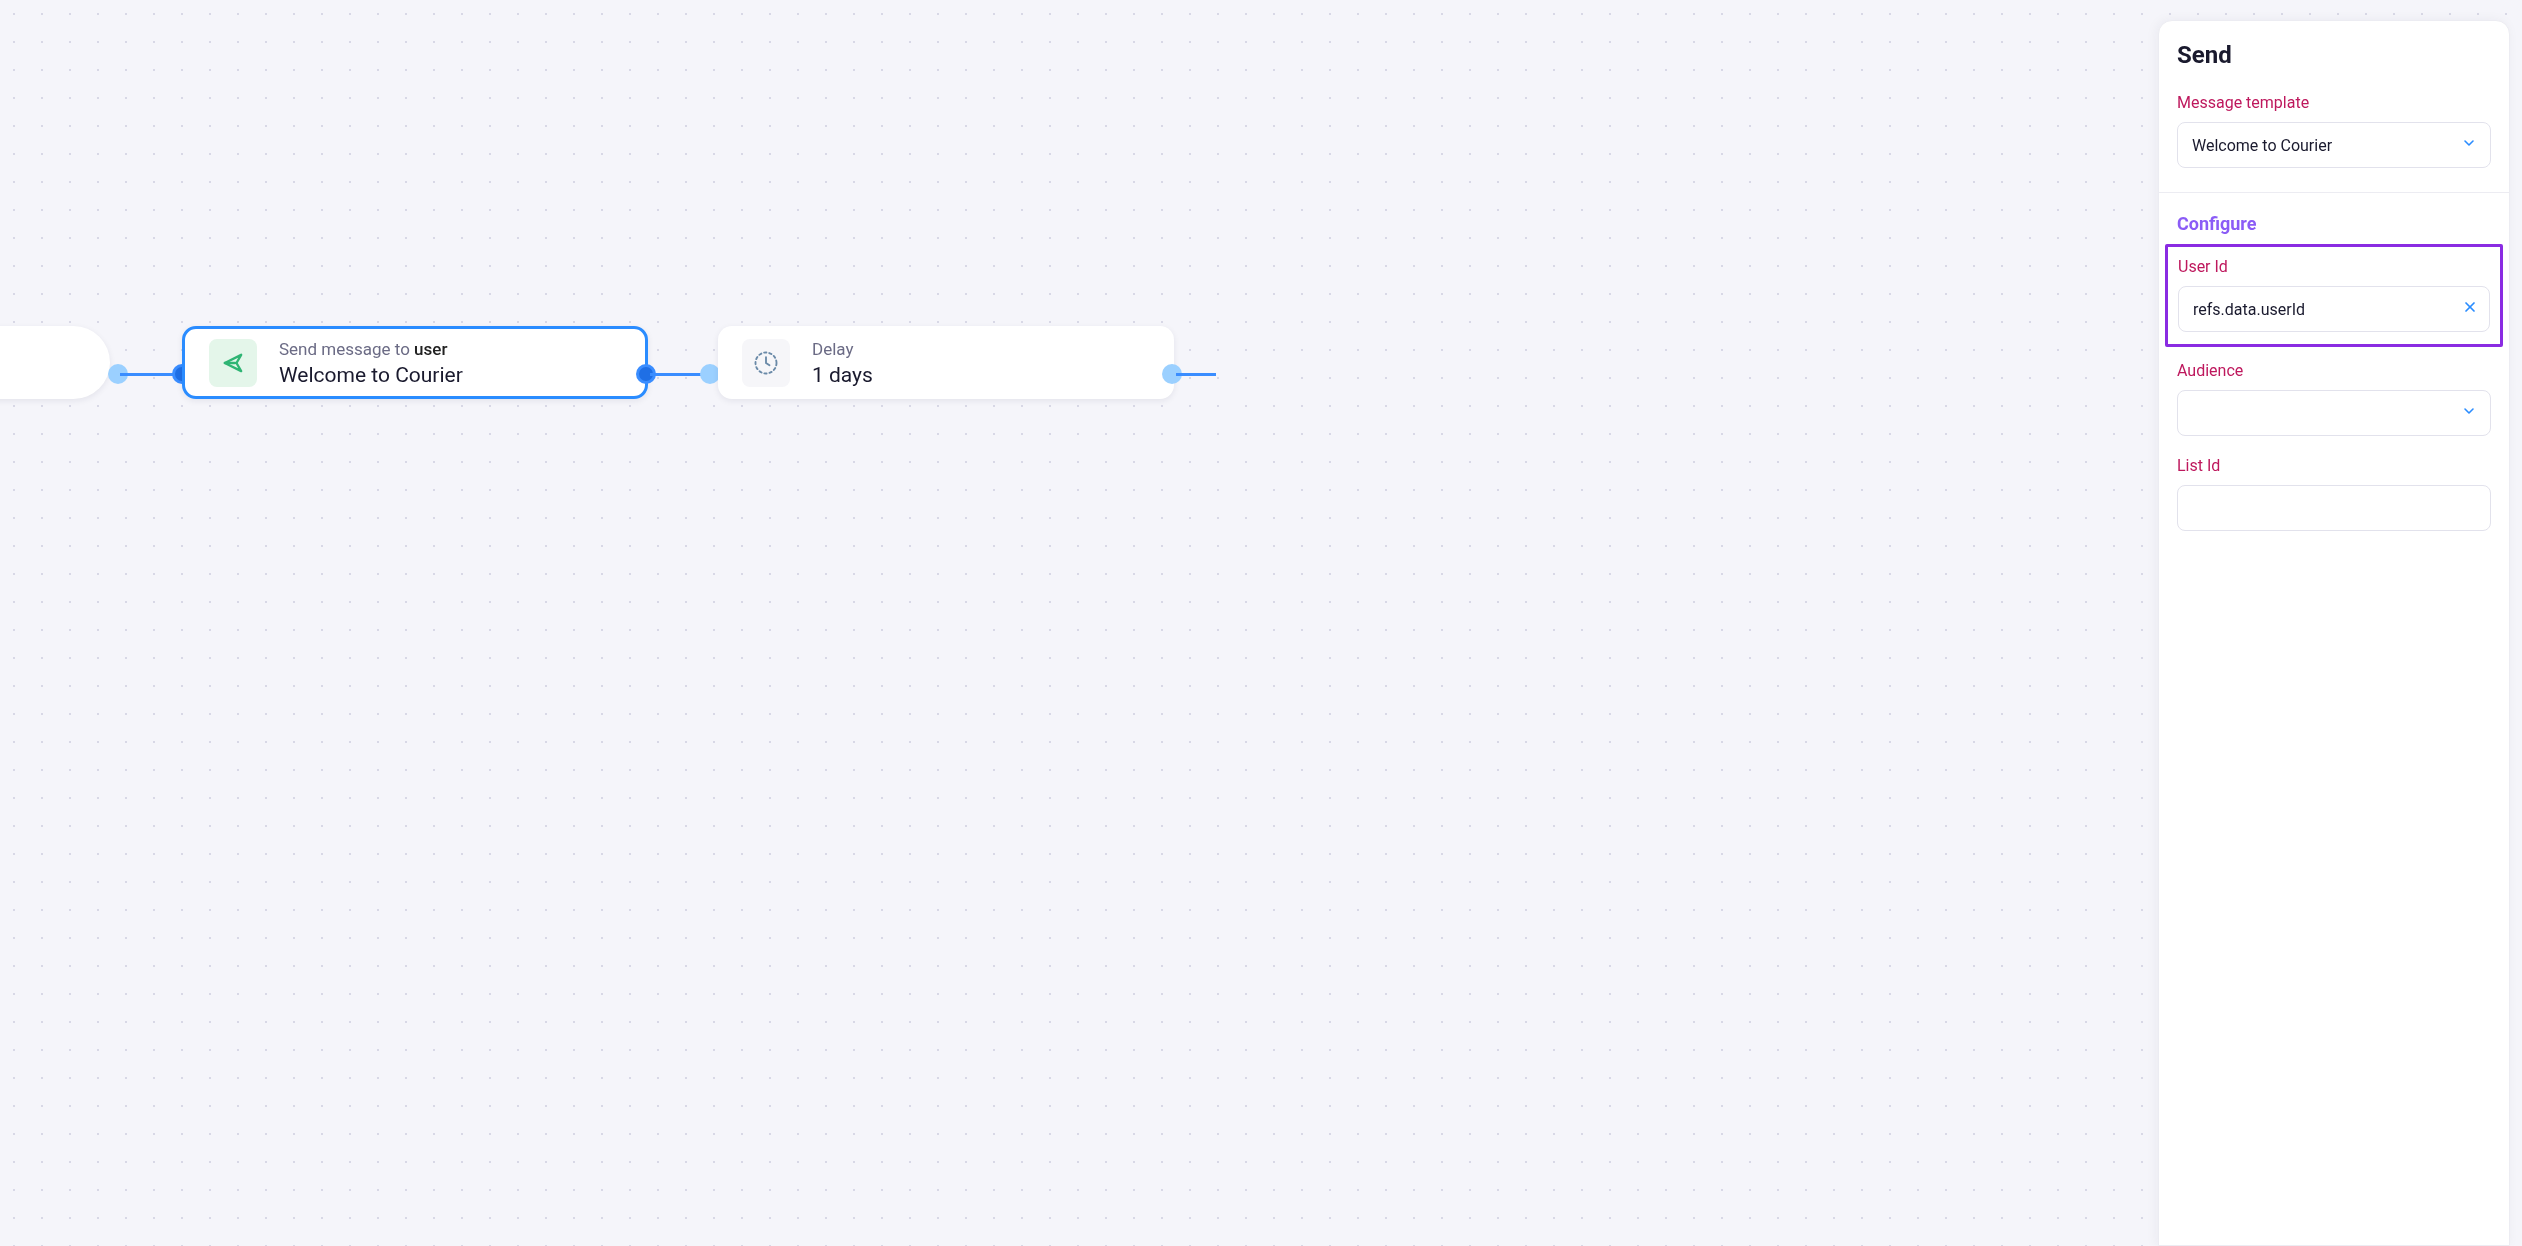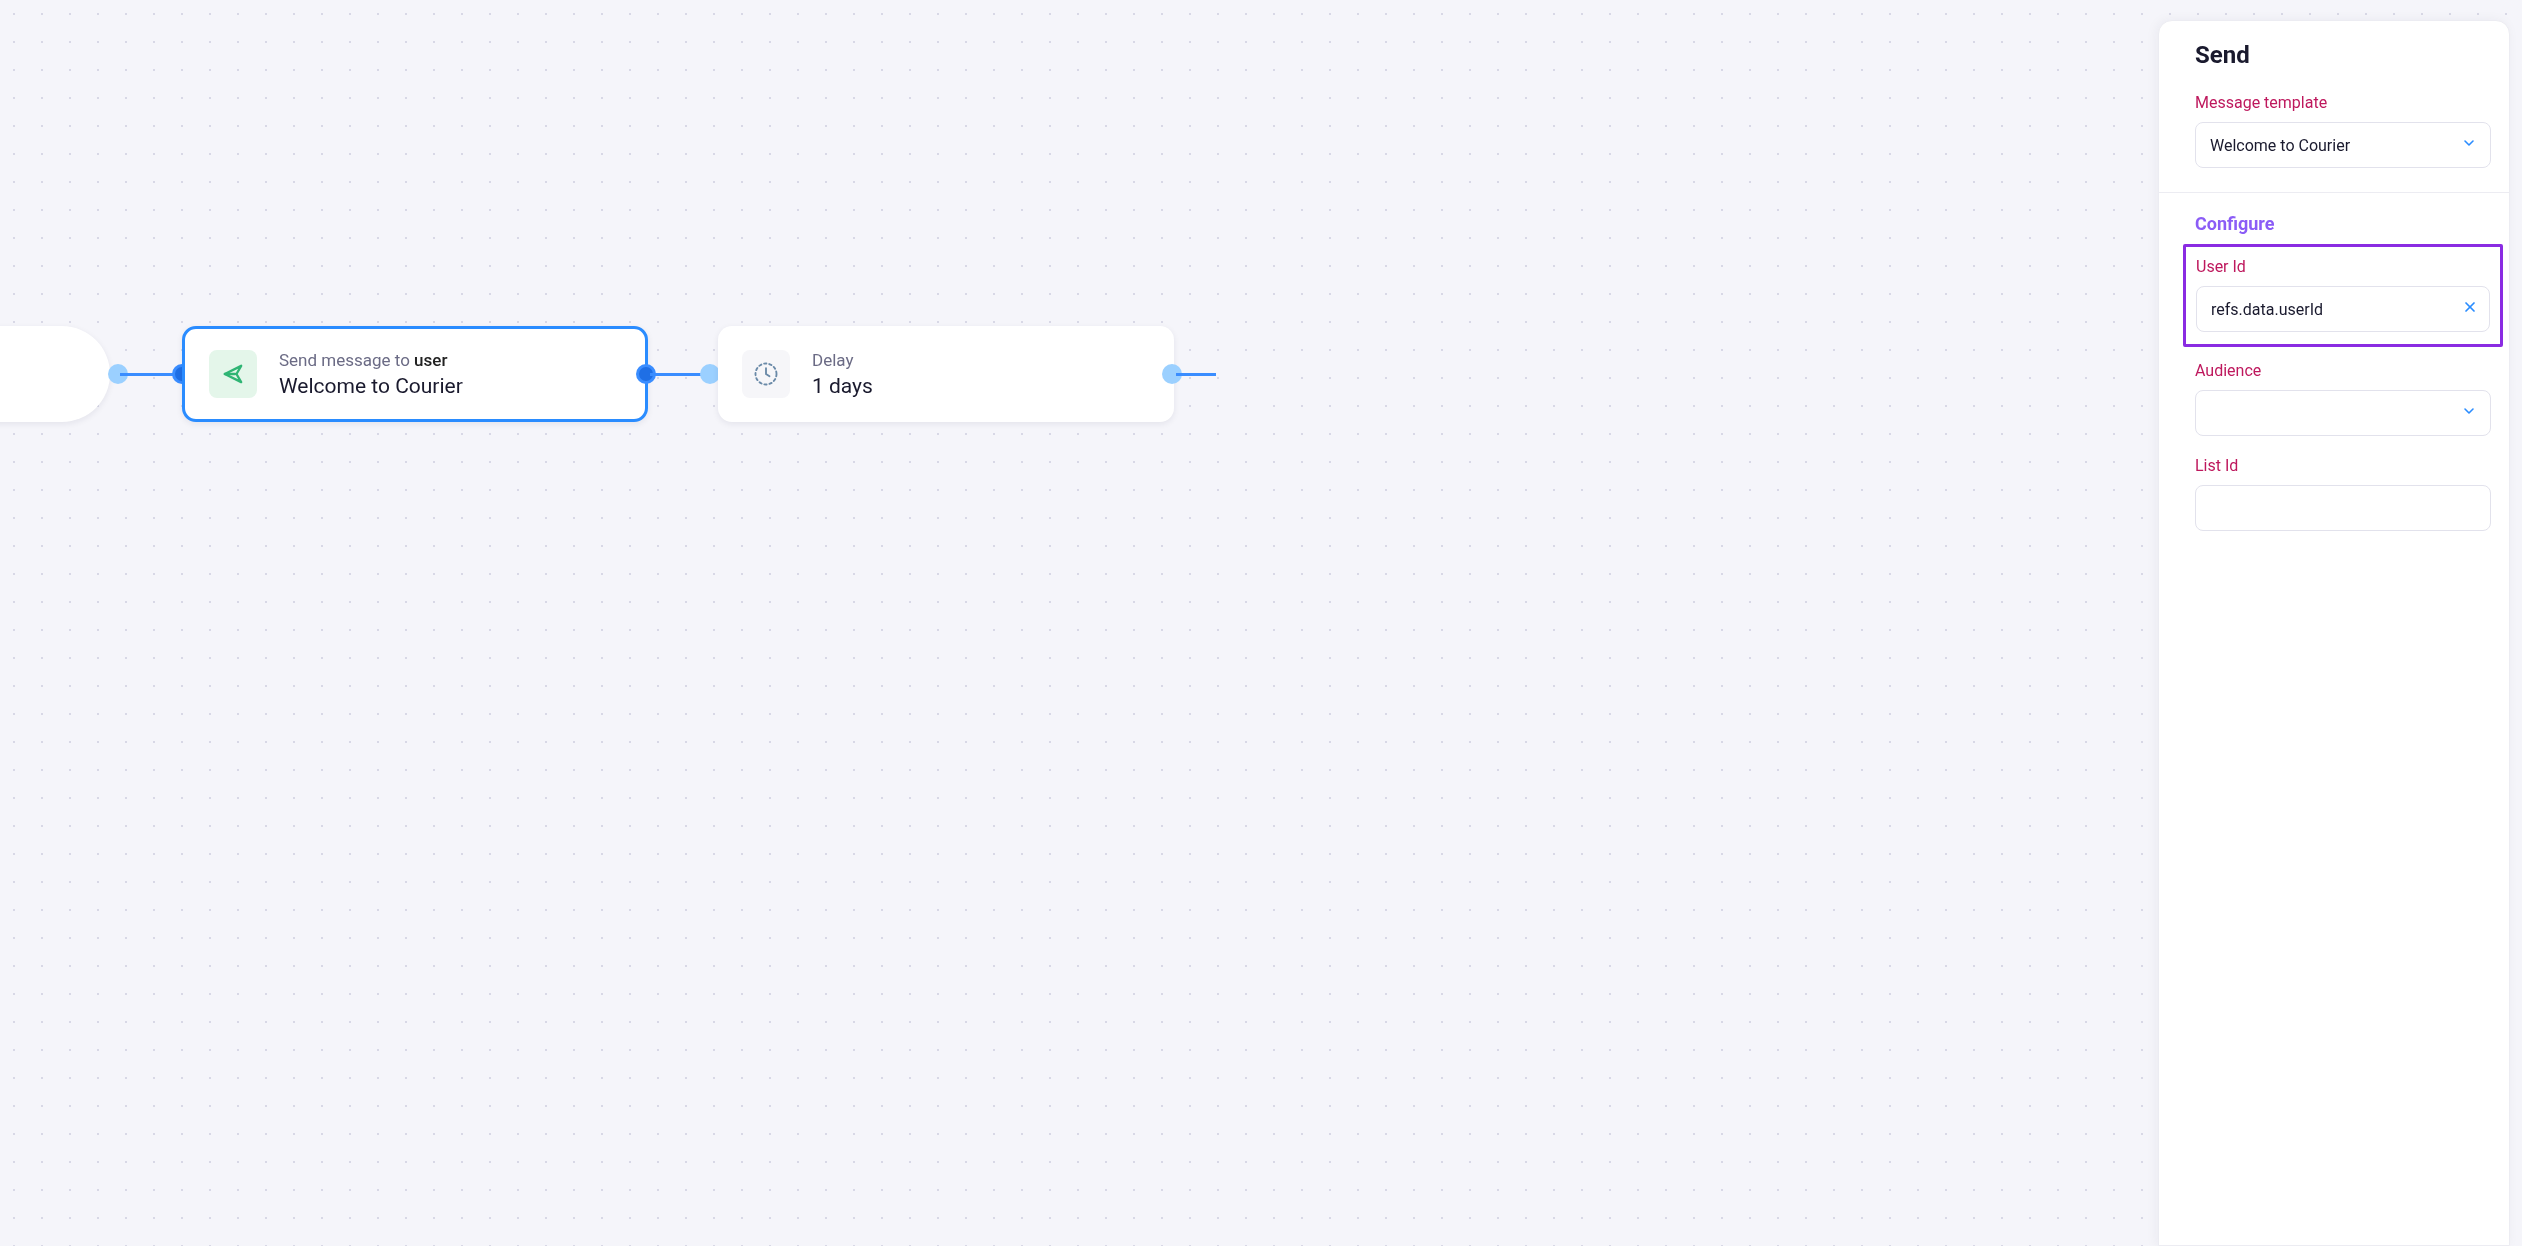--- a/index.html
+++ b/index.html
@@ -23,21 +23,21 @@
 
   
   .node {
     position: absolute;
     background: #fff;
     border-radius: 14px;
     box-shadow: 0 2px 6px rgba(30,30,60,0.08);
     display: flex;
     align-items: center;
     padding: 16px 24px;
-    height: 96px;
+    height: 73px;
   }
   .node-partial-left {
     left: -40px;
     top: 326px;
     width: 150px;
     border-top-right-radius: 48px;
     border-bottom-right-radius: 48px;
   }
   .node-send {
     left: 182px;
@@ -99,21 +99,21 @@
     background: #fff;
     border: 1px solid #ececf2;
     border-top-left-radius: 14px;
     border-top-right-radius: 14px;
     box-shadow: -2px 0 12px rgba(30,30,60,0.05);
     overflow: hidden;
     display: flex;
     flex-direction: column;
   }
   .panel-section {
-    padding: 20px 18px 24px 36px;
+    padding: 20px 18px 24px 18px;
     border-bottom: 1px solid #ececf2;
   }
   .panel-section.last { border-bottom: none; padding-bottom: 8px; }
   .panel-title {
     font-size: 24px;
     font-weight: 700;
     color: #1a1a2e;
     margin-bottom: 24px;
   }
   .section-title {

